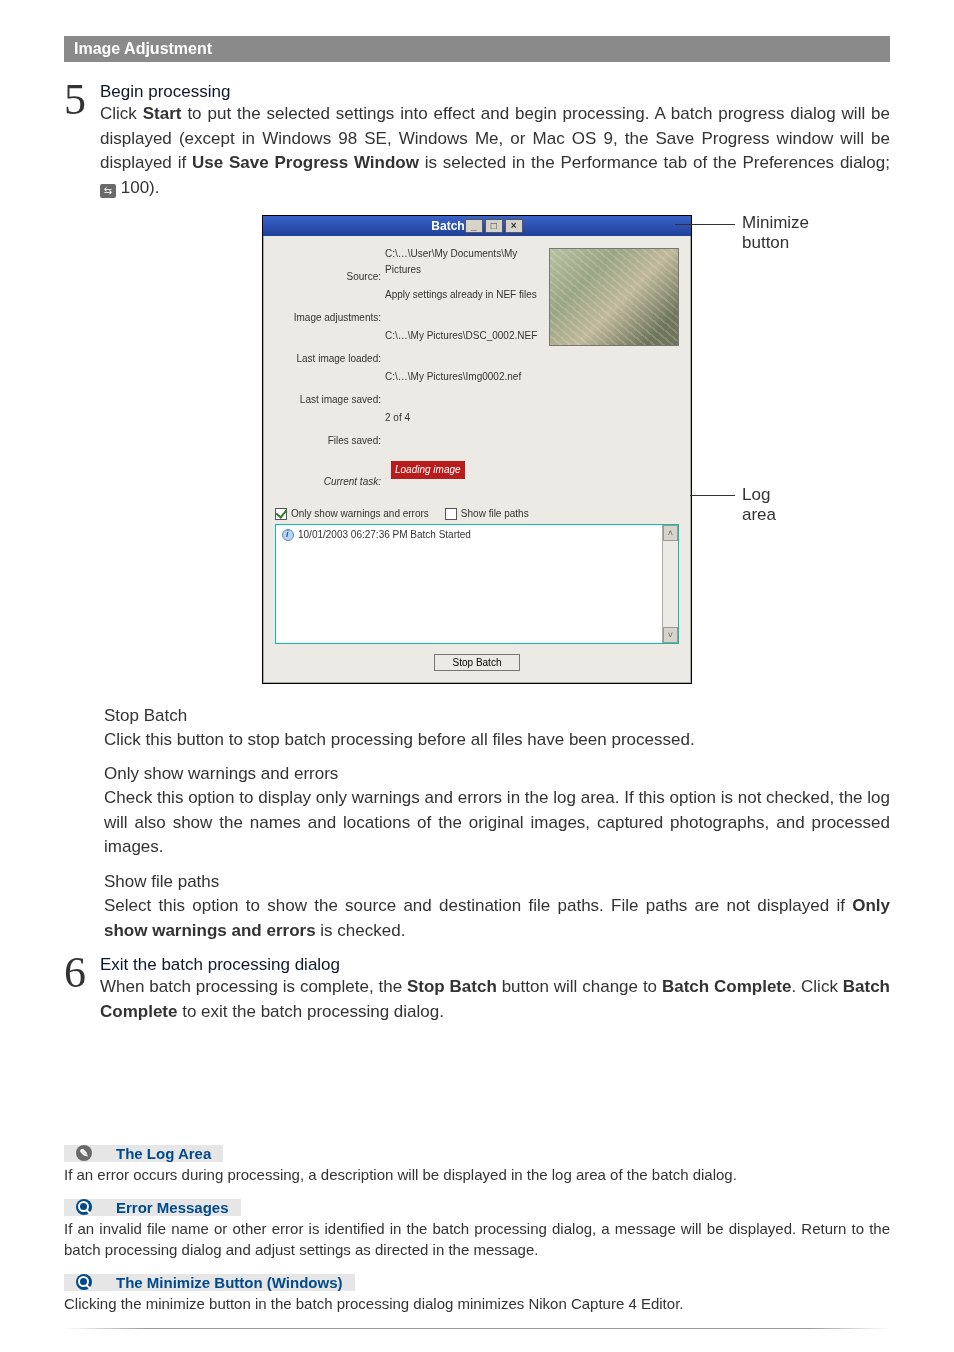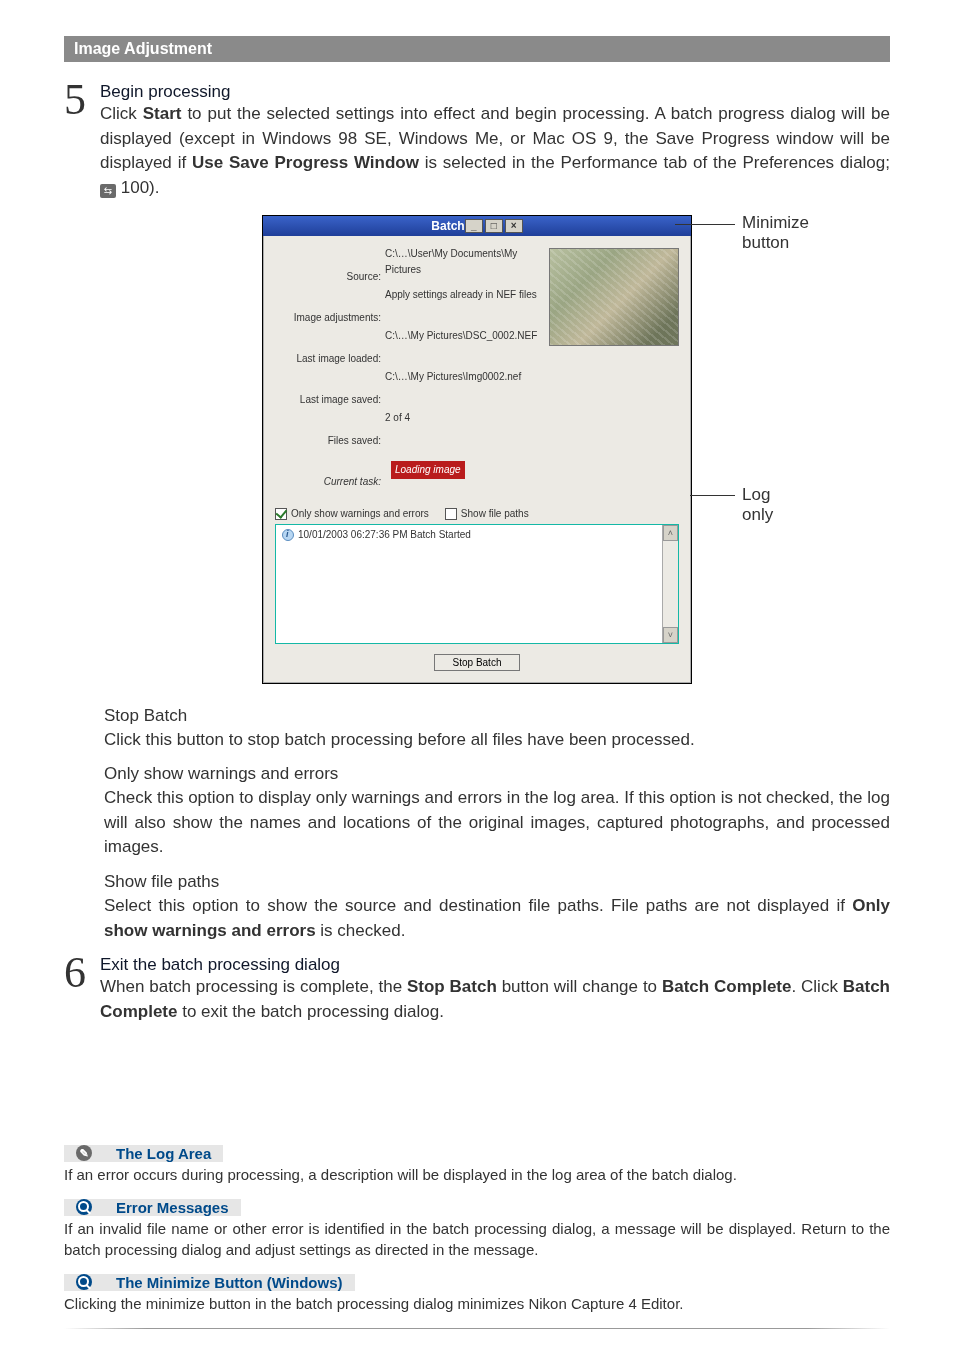--- a/index.html
+++ b/index.html
@@ -140,21 +140,21 @@
           <div class="stop-row">
             <button class="btn">Stop Batch</button>
           </div>
         </div>
       </div>
 
       <div class="callout-line" style="left:413px; top:9px; width:60px;"></div>
       <div class="callout" style="left:480px; top:-2px;">Minimize button</div>
 
       <div class="callout-line" style="left:428px; top:280px; width:45px;"></div>
-      <div class="callout" style="left:480px; top:270px;">Log only</div>
+      <div class="callout" style="left:480px; top:270px;">Log area</div>
     </div>
   </div>
 
   <div class="section-h">Stop Batch</div>
   <div class="section-p">Click this button to stop batch processing before all files have been processed.</div>
 
   <div class="section-h">Only show warnings and errors</div>
   <div class="section-p">Check this option to display only warnings and errors in the log area. If this option is not checked, the log will also show the names and locations of the original images, captured photographs, and processed images.</div>
 
   <div class="section-h">Show file paths</div>

